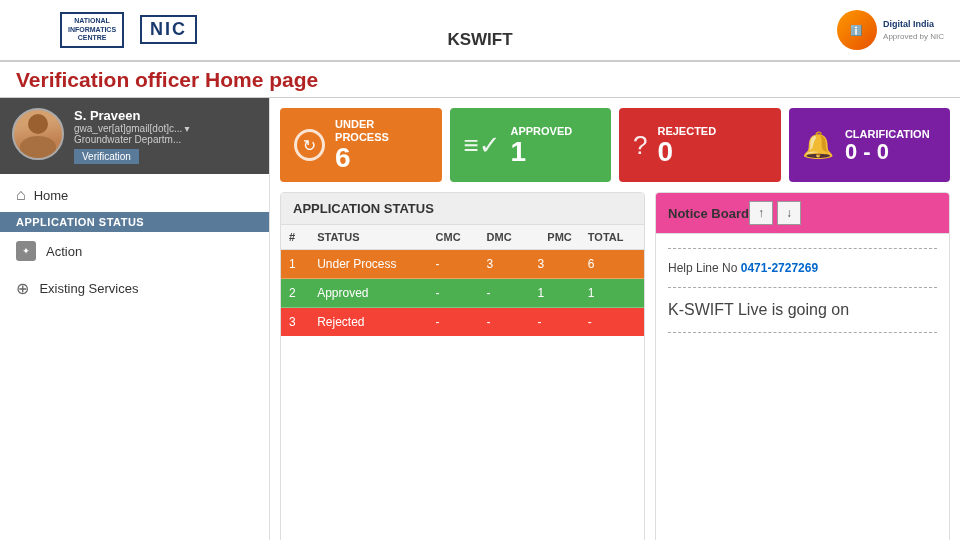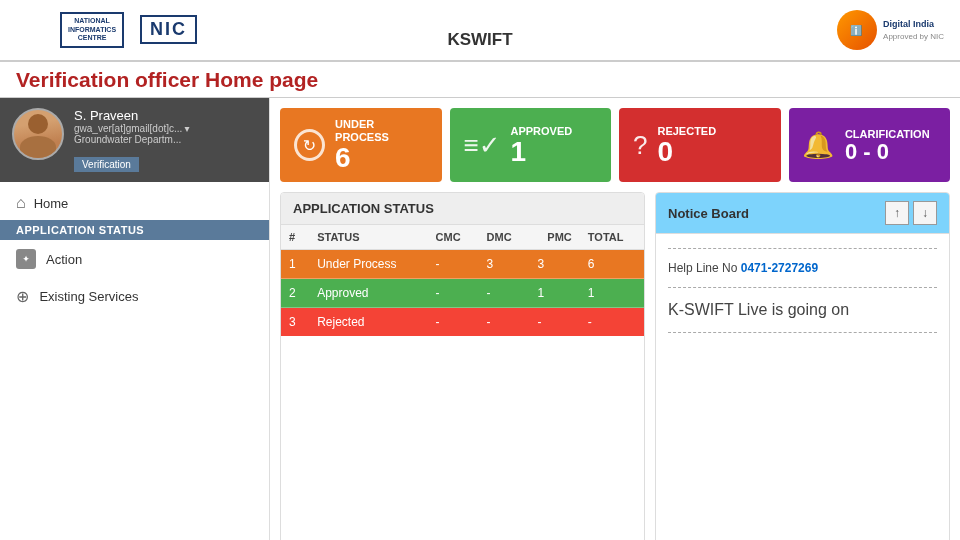--- a/index.html
+++ b/index.html
@@ -41,27 +41,27 @@
 <div style="display:flex; height:462px;">
 
   <div style="width:270px; min-width:270px; border-right:1px solid #ddd; display:flex; flex-direction:column;">
 
     <div style="background:#4a4a4a; padding:10px 12px; display:flex; align-items:flex-start; gap:10px;">
       <div style="width:52px; height:52px; border-radius:50%; background:linear-gradient(170deg,#d4a070 30%,#c08050 70%); overflow:hidden; flex-shrink:0; display:flex; flex-direction:column; align-items:center; justify-content:flex-end; border:2px solid #aaa;">
         <div style="width:20px; height:20px; background:#9a6030; border-radius:50%; margin-bottom:2px;"></div>
         <div style="width:36px; height:22px; background:#a87040; border-radius:50% 50% 0 0;"></div>
       </div>
       <div>
-        <div style="color:#fff; font-weight:normal; font-size:13px;">S. Praveen</div>
+        <div style="color:#fff; font-weight:bold; font-size:13px;">S. Praveen</div>
         <div style="color:#ccc; font-size:10px; display:flex; align-items:center; gap:2px;">
           <span>gwa_ver[at]gmail[dot]c...</span>
           <span style="font-size:10px; color:#ccc;">▾</span>
         </div>
         <div style="color:#ccc; font-size:10px;">Groundwater Departm...</div>
-        <div style="background:#5a7a9a; color:#fff; font-size:10px; padding:2px 8px; margin-top:12px; display:inline-block;">Verification</div>
+        <div style="background:#5a7a9a; color:#fff; font-size:10px; padding:2px 8px; margin-top:4px; display:inline-block;">Verification</div>
       </div>
     </div>
 
     <div style="padding:4px 0;">
       <div style="display:flex; align-items:center; gap:8px; padding:8px 16px; cursor:pointer; color:#333; font-size:13px;">
         <span style="font-size:16px; color:#666;">⌂</span>
         <span>Home</span>
       </div>
 
       <div style="background:#5a7a9a; color:#fff; font-size:11px; font-weight:bold; padding:4px 16px; text-transform:uppercase; letter-spacing:0.5px;">APPLICATION STATUS</div>
@@ -158,21 +158,21 @@
                   <td style="padding: 7px 8px; border-bottom: none;">-</td>
                   <td style="padding: 7px 8px; border-bottom: none;">-</td>
                   <td style="padding: 7px 8px; border-bottom: none;">-</td>
                 </tr>
               </tbody>
           </table>
         </div>
       </div>
 
       <div style="width:295px; background:#fff; border:1px solid #ddd; border-radius:4px; overflow:hidden; display:flex; flex-direction:column;">
-        <div style="display:flex; align-items:center; justify-content:space-between; padding:8px 12px; background:#7dd3fc; border-bottom:1px solid #ddd;">
+        <div style="display:flex; align-items:center; padding:8px 12px; background:#ec4899; border-bottom:1px solid #ddd;">
           <span style="font-size:13px; font-weight:bold; color:#333;">Notice Board</span>
           <div style="display:flex; gap:4px;">
             <button style="width:24px; height:24px; border:1px solid #999; background:#f5f5f5; cursor:pointer; font-size:12px; color:#555; display:flex; align-items:center; justify-content:center;">↑</button>
             <button style="width:24px; height:24px; border:1px solid #999; background:#f5f5f5; cursor:pointer; font-size:12px; color:#555; display:flex; align-items:center; justify-content:center;">↓</button>
           </div>
         </div>
         <div style="padding:8px 12px; flex:1; overflow:auto;">
           <hr style="border:none; border-top:1px dashed #aaa; margin:6px 0;">
           <div style="font-size:12px; color:#444; padding:4px 0; line-height:1.5;">
             Help Line No <span style="color:#0066cc; font-weight:bold;">0471-2727269</span>

